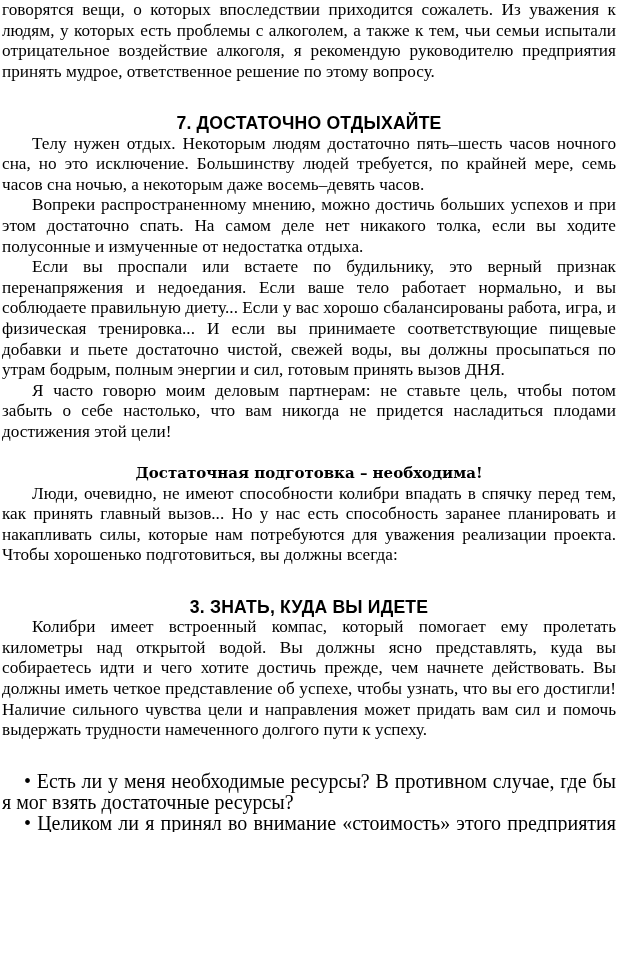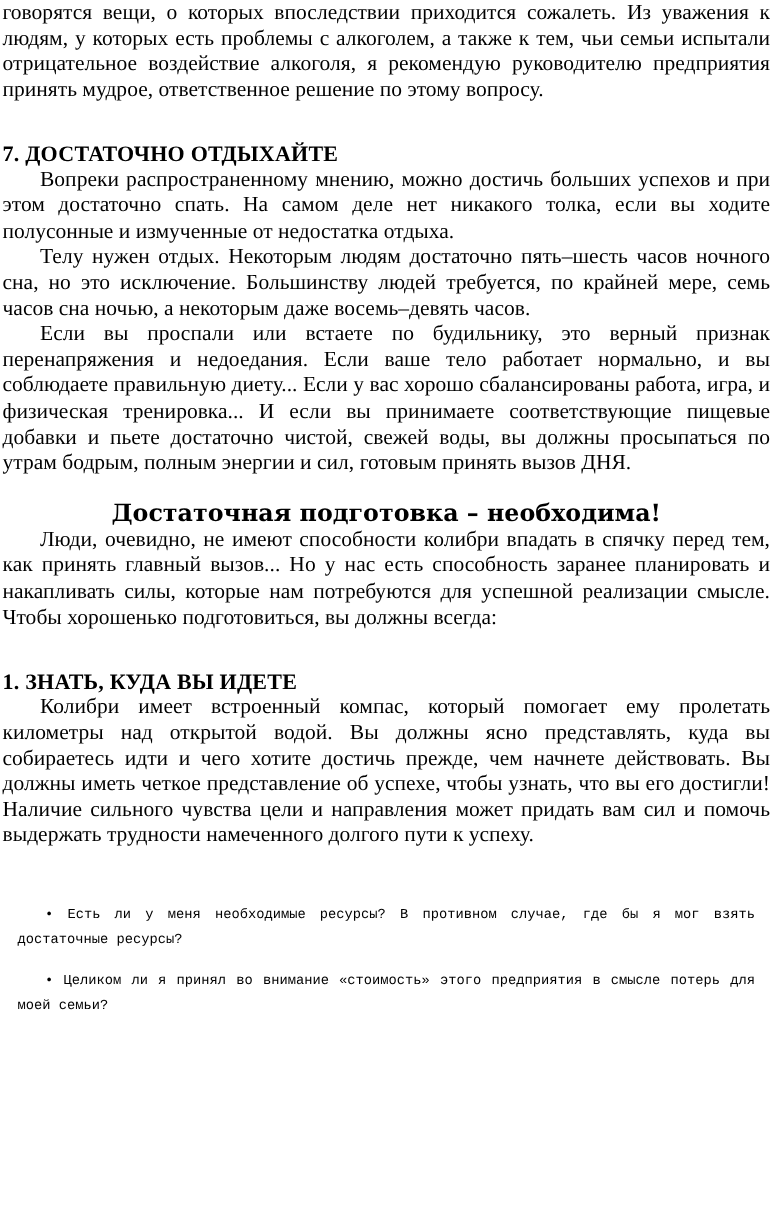--- a/index.html
+++ b/index.html
@@ -33,41 +33,41 @@
     hyphens: none;
     letter-spacing: 0.02px;
   }
   p.body-text.indent {
     text-indent: 30px;
   }
   p.body-text.cont {
     text-indent: 0;
   }
   p.bullet {
-    margin: 12px;
-    font-size: 11px;
+    margin: 0;
+    font-size: 20px;
     line-height: 20.6px;
     text-align: justify;
     text-justify: inter-word;
     text-indent: 22px;
-    font-family: Liberation Mono, monospace;
   }
   h2.heading-serif {
     margin: 0;
-    font-family: Liberation Serif, serif;
+    font-family: Liberation Sans, sans-serif;
     font-weight: bold;
     font-size: 17.6px;
     line-height: 20.6px;
+    text-align: center;
     letter-spacing: 0.2px;
   }
   h3.heading-slab {
     margin: 0;
     font-family: "DejaVu Serif", "Liberation Serif", serif;
     font-weight: bold;
-    font-size: 19px;
+    font-size: 15px;
     line-height: 20.6px;
     text-align: center;
     letter-spacing: 0px;
   }
   .spacer-line {
     height: 20.6px;
   }
   .spacer-half {
     height: 10px;
   }
@@ -77,34 +77,35 @@
 
 <div class="page">
 
   <p class="body-text cont">говорятся вещи, о которых впоследствии приходится сожалеть. Из уважения к людям, у которых есть проблемы с алкоголем, а также к тем, чьи семьи испытали отрицательное воздействие алкоголя, я рекомендую руководителю предприятия принять мудрое, ответственное решение по этому вопросу.</p>
 
   <div class="spacer-line"></div>
   <div class="spacer-half"></div>
 
   <h2 class="heading-serif">7. ДОСТАТОЧНО ОТДЫХАЙТЕ</h2>
 
+  <p class="body-text indent">Телу нужен отдых. Некоторым людям достаточно пять–шесть часов ночного сна, но это исключение. Большинству людей требуется, по крайней мере, семь часов сна ночью, а некоторым даже восемь–девять часов.</p>
   <p class="body-text indent">Вопреки распространенному мнению, можно достичь больших успехов и при этом достаточно спать. На самом деле нет никакого толка, если вы ходите полусонные и измученные от недостатка отдыха.</p>
-  <p class="body-text indent">Телу нужен отдых. Некоторым людям достаточно пять–шесть часов ночного сна, но это исключение. Большинству людей требуется, по крайней мере, семь часов сна ночью, а некоторым даже восемь–девять часов.</p>
   <p class="body-text indent">Если вы проспали или встаете по будильнику, это верный признак перенапряжения и недоедания. Если ваше тело работает нормально, и вы соблюдаете правильную диету... Если у вас хорошо сбалансированы работа, игра, и физическая тренировка... И если вы принимаете соответствующие пищевые добавки и пьете достаточно чистой, свежей воды, вы должны просыпаться по утрам бодрым, полным энергии и сил, готовым принять вызов ДНЯ.</p>
+  <p class="body-text indent">Я часто говорю моим деловым партнерам: не ставьте цель, чтобы потом забыть о себе настолько, что вам никогда не придется насладиться плодами достижения этой цели!</p>
 
   <div class="spacer-line"></div>
 
   <h3 class="heading-slab">Достаточная подготовка – необходима!</h3>
 
-  <p class="body-text indent">Люди, очевидно, не имеют способности колибри впадать в спячку перед тем, как принять главный вызов... Но у нас есть способность заранее планировать и накапливать силы, которые нам потребуются для успешной реализации смысле. Чтобы хорошенько подготовиться, вы должны всегда:</p>
+  <p class="body-text indent">Люди, очевидно, не имеют способности колибри впадать в спячку перед тем, как принять главный вызов... Но у нас есть способность заранее планировать и накапливать силы, которые нам потребуются для уважения реализации проекта. Чтобы хорошенько подготовиться, вы должны всегда:</p>
 
   <div class="spacer-line"></div>
   <div class="spacer-half"></div>
 
-  <h2 class="heading-serif">1. ЗНАТЬ, КУДА ВЫ ИДЕТЕ</h2>
+  <h2 class="heading-serif">3. ЗНАТЬ, КУДА ВЫ ИДЕТЕ</h2>
 
   <p class="body-text indent">Колибри имеет встроенный компас, который помогает ему пролетать километры над открытой водой. Вы должны ясно представлять, куда вы собираетесь идти и чего хотите достичь прежде, чем начнете действовать. Вы должны иметь четкое представление об успехе, чтобы узнать, что вы его достигли! Наличие сильного чувства цели и направления может придать вам сил и помочь выдержать трудности намеченного долгого пути к успеху.</p>
 
   <div class="spacer-line"></div>
   <div class="spacer-half"></div>
 
 
 
   <p class="bullet">•  Есть ли у меня необходимые ресурсы? В противном случае, где бы я мог взять достаточные ресурсы?</p>
   <p class="bullet">•  Целиком ли я принял во внимание «стоимость» этого предприятия в смысле потерь для моей семьи?</p>

